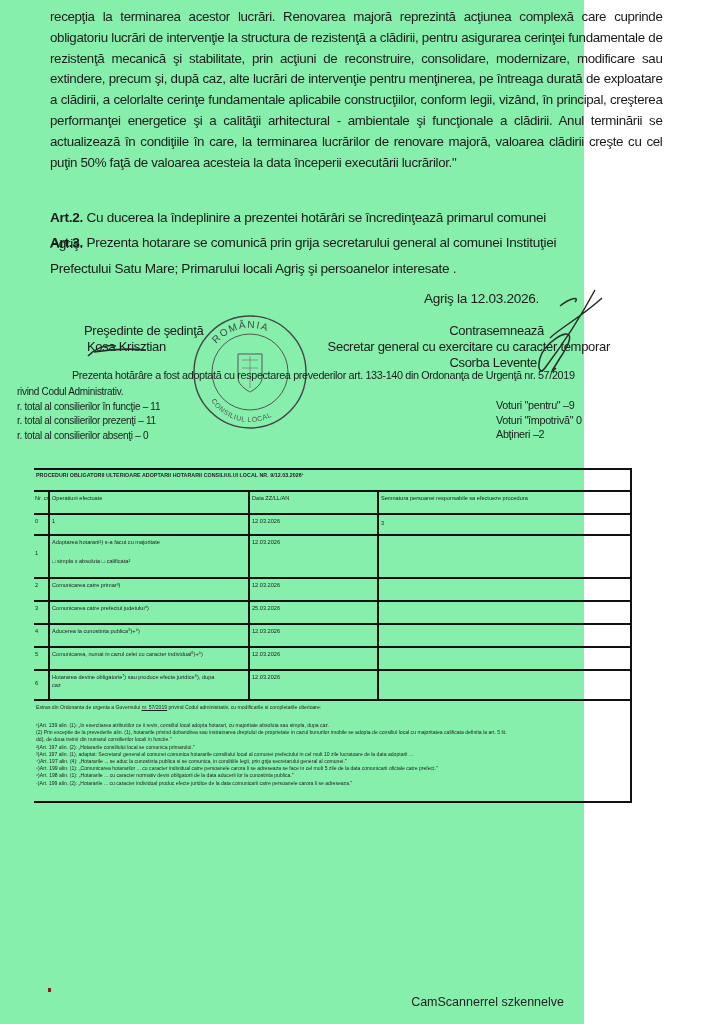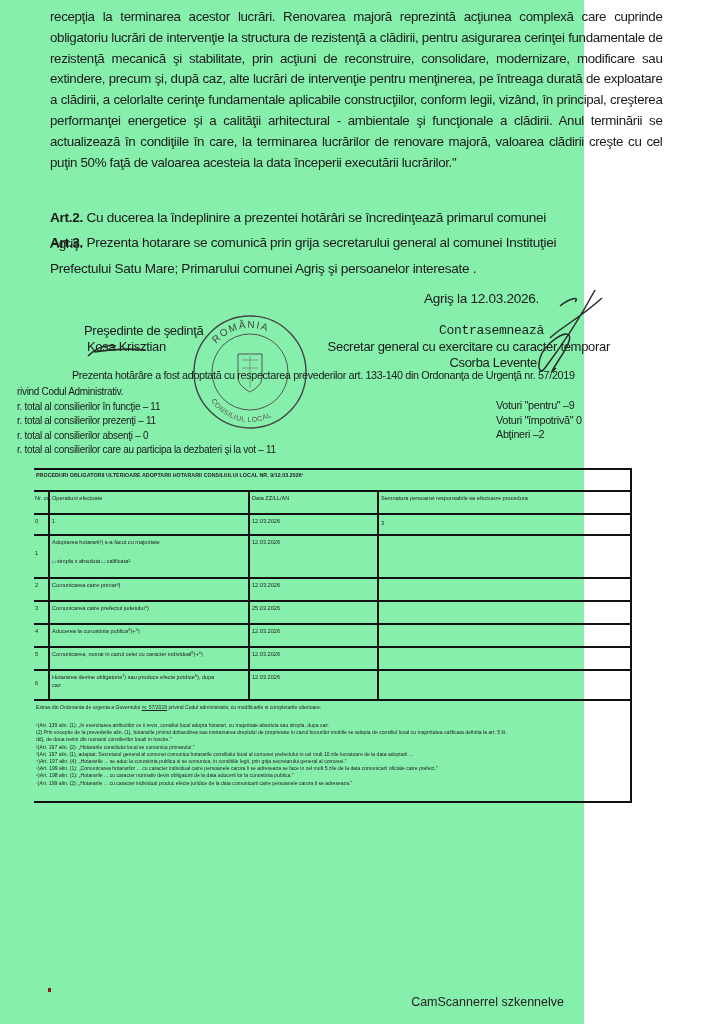--- a/index.html
+++ b/index.html
@@ -11,21 +11,21 @@
     font-size: 13.6px; line-height: 20.8px; text-align: justify;
     letter-spacing: -0.35px; transform: scaleX(0.98); transform-origin: left top;
   }
   .art { position: absolute; left: 50px; font-size: 13.6px; letter-spacing: -0.3px; line-height: 26px; }
   .art b { font-weight: bold; }
   .art2 { top: 172px; margin-top: 33px; }
   .art3 { top: 230px; }
   .date-line { position: absolute; left: 424px; top: 291px; font-size: 13.6px; letter-spacing: -0.3px; }
   .sig-left { position: absolute; left: 84px; top: 323px; font-size: 13px; line-height: 16px; letter-spacing: -0.3px; }
   .sig-right { position: absolute; left: 310px; top: 323px; width: 300px; font-size: 13px; line-height: 16px; letter-spacing: -0.3px; text-align: right; }
-  .sig-right .l1 { padding-right: 66px; font-family: Liberation Mono, monospace; }
+  .sig-right .l1 { padding-right: 66px; }
   .sig-right .l3 { padding-right: 73px; }
   .adopt-note { position: absolute; left: 72px; top: 369px; font-size: 10.8px; letter-spacing: -0.35px; }
   .stats { position: absolute; left: 17px; top: 385px; font-size: 10px; line-height: 14.6px; letter-spacing: -0.3px; }
   .votes { position: absolute; left: 496px; top: 398px; font-size: 10.8px; line-height: 14.6px; letter-spacing: -0.3px; }
   .stamp { position: absolute; left: 190px; top: 312px; width: 120px; height: 120px; }
   .signature { position: absolute; }
 
   .proc-table {
     position: absolute; left: 34px; top: 468px; width: 598px; height: 335px;
     border: 2px solid #111; border-left: none;
@@ -46,21 +46,21 @@
 
   <p class="para">recepţia la terminarea acestor lucrări. Renovarea majoră reprezintă acţiunea complexă care cuprinde obligatoriu lucrări de intervenţie la structura de rezistenţă a clădirii, pentru asigurarea cerinţei fundamentale de rezistenţă mecanică şi stabilitate, prin acţiuni de reconstruire, consolidare, modernizare, modificare sau extindere, precum şi, după caz, alte lucrări de intervenţie pentru menţinerea, pe întreaga durată de exploatare a clădirii, a celorlalte cerinţe fundamentale aplicabile construcţiilor, conform legii, vizând, în principal, creşterea performanţei energetice şi a calităţii arhitectural - ambientale şi funcţionale a clădirii. Anul terminării se actualizează în condiţiile în care, la terminarea lucrărilor de renovare majoră, valoarea clădirii creşte cu cel puţin 50% faţă de valoarea acesteia la data începerii executării lucrărilor."</p>
 
   <div class="art art2">
     <div><b>Art.2.</b><span> Cu ducerea la îndeplinire a prezentei hotărâri se încredinţează primarul comunei</span></div>
     <div>Agriş.</div>
   </div>
 
   <div class="art art3">
     <div><b>Art.3.</b><span> Prezenta hotarare se comunică prin grija secretarului general al comunei Instituţiei</span></div>
-    <div>Prefectului Satu Mare; Primarului comunei Agriş şi persoanelor interesate .</div>
+    <div>Prefectului Satu Mare; Primarului locali Agriş şi persoanelor interesate .</div>
   </div>
 
   <div class="date-line">Agriş la 12.03.2026.</div>
 
   <div class="sig-left">
     <div>Preşedinte de şedinţă</div>
     <div style="padding-left:3px">Kosa Krisztian</div>
   </div>
 
   <div class="sig-right">
@@ -93,21 +93,20 @@
     <path d="M52 48 L68 48 M52 56 L68 56 M60 44 L60 76" stroke="#777" stroke-width="0.7"></path>
   </svg>
 
   <div class="adopt-note">Prezenta hotărâre a fost adoptată cu respectarea prevederilor art. 133-140 din Ordonanţa de Urgenţă nr. 57/2019</div>
 
   <div class="stats">
     <div>rivind Codul Administrativ.</div>
     <div>r. total al consilierilor în funcţie – 11</div>
     <div>r. total al consilierilor prezenţi – 11</div>
     <div>r. total al consilierilor absenţi – 0</div>
-    <div>r. total al consilierilor care au participa la dezbateri şi la vot – 11</div>
   </div>
 
   <div class="votes">
     <div>Voturi "pentru" –9</div>
     <div>Voturi "împotrivă" 0</div>
     <div>Abţineri –2</div>
   </div>
 
   <div class="proc-table">
     <div class="proc-title">PROCEDURI OBLIGATORII ULTERIOARE ADOPTARII HOTARARII CONSILIULUI LOCAL NR. 9/12.03.2026¹</div>

